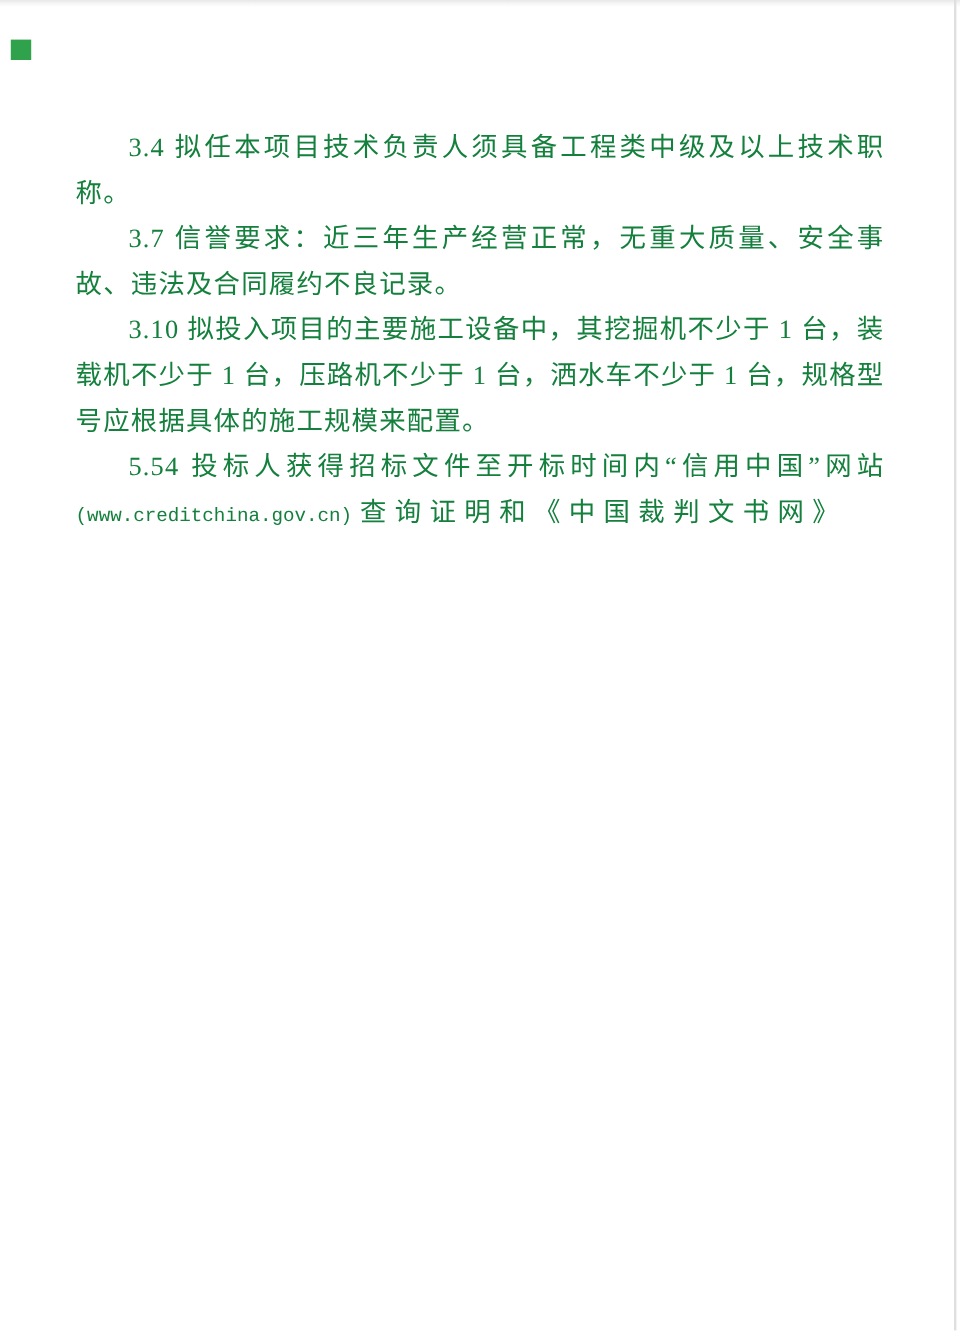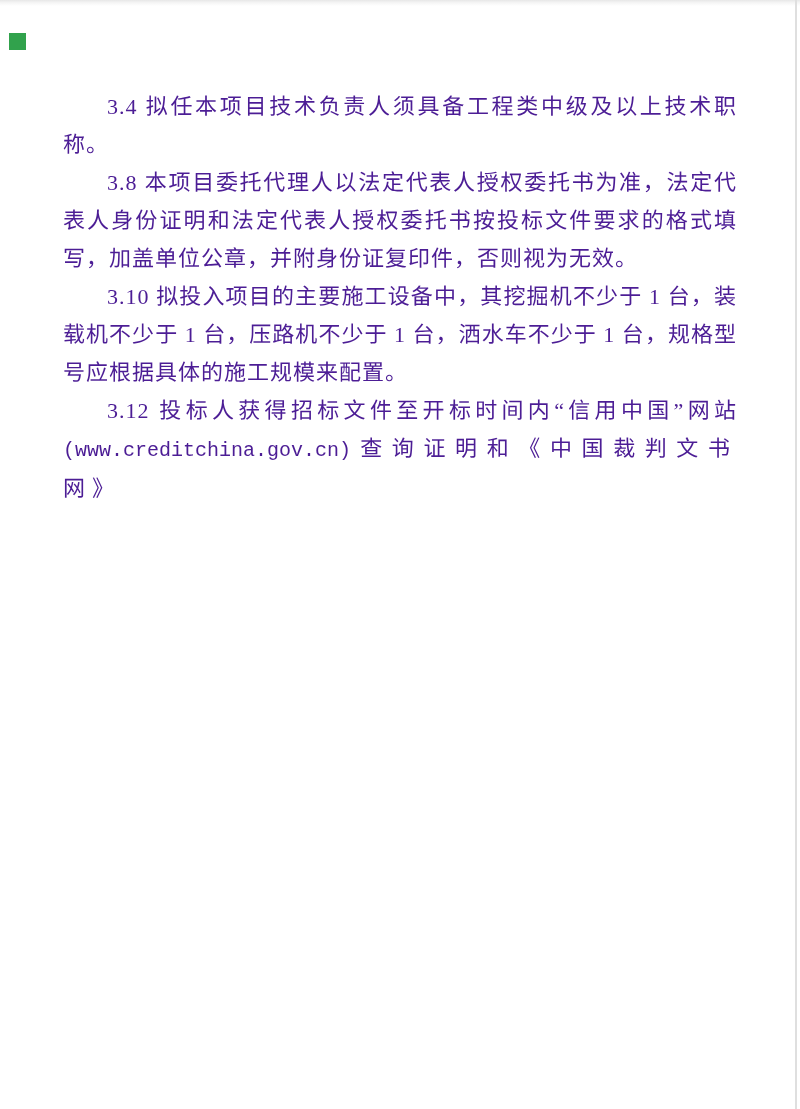--- a/index.html
+++ b/index.html
@@ -34,57 +34,57 @@
     position: absolute;
     left: 9px;
     top: 33px;
     width: 17px;
     height: 17px;
     background: #31a24c;
   }
   .content {
     position: absolute;
     left: 63px;
-    top: 88px;
+    top: 104px;
     width: 674px;
-    color: #4c1d95;
+    color: #15803d;
     font-size: 22px;
     line-height: 38px;
     letter-spacing: 1px;
     text-align: justify;
   }
   .content p {
     margin: 0;
     padding: 0;
     text-indent: 44px;
   }
   .mono {
     font-family: "Liberation Mono", "DejaVu Sans Mono", monospace;
-    font-size: 20px;
+    font-size: 16px;
     letter-spacing: 0;
   }
   .spread {
     letter-spacing: 7px;
   }
 </style>
 </head>
 <body>
 
 <div class="page">
 
   <div class="top-edge"></div>
 
   <div class="right-edge-line"></div>
 
   <div class="green-square"></div>
 
   <div class="content">
     <p>3.4 拟任本项目技术负责人须具备工程类中级及以上技术职称。</p>
-    <p>3.8 本项目委托代理人以法定代表人授权委托书为准，法定代表人身份证明和法定代表人授权委托书按投标文件要求的格式填写，加盖单位公章，并附身份证复印件，否则视为无效。</p>
+    <p>3.7 信誉要求：近三年生产经营正常，无重大质量、安全事故、违法及合同履约不良记录。</p>
     <p>3.10 拟投入项目的主要施工设备中，其挖掘机不少于 1 台，装载机不少于 1 台，压路机不少于 1 台，洒水车不少于 1 台，规格型号应根据具体的施工规模来配置。</p>
     <p>
-      <span>3.12 投标人获得招标文件至开标时间内“信用中国”网站</span>
+      <span>5.54 投标人获得招标文件至开标时间内“信用中国”网站</span>
       <span class="mono">(www.creditchina.gov.cn)</span>
       <span class="spread"> 查询证明和《中国裁判文书网》</span>
     </p>
   </div>
 
 </div>
 
 </body></html>

